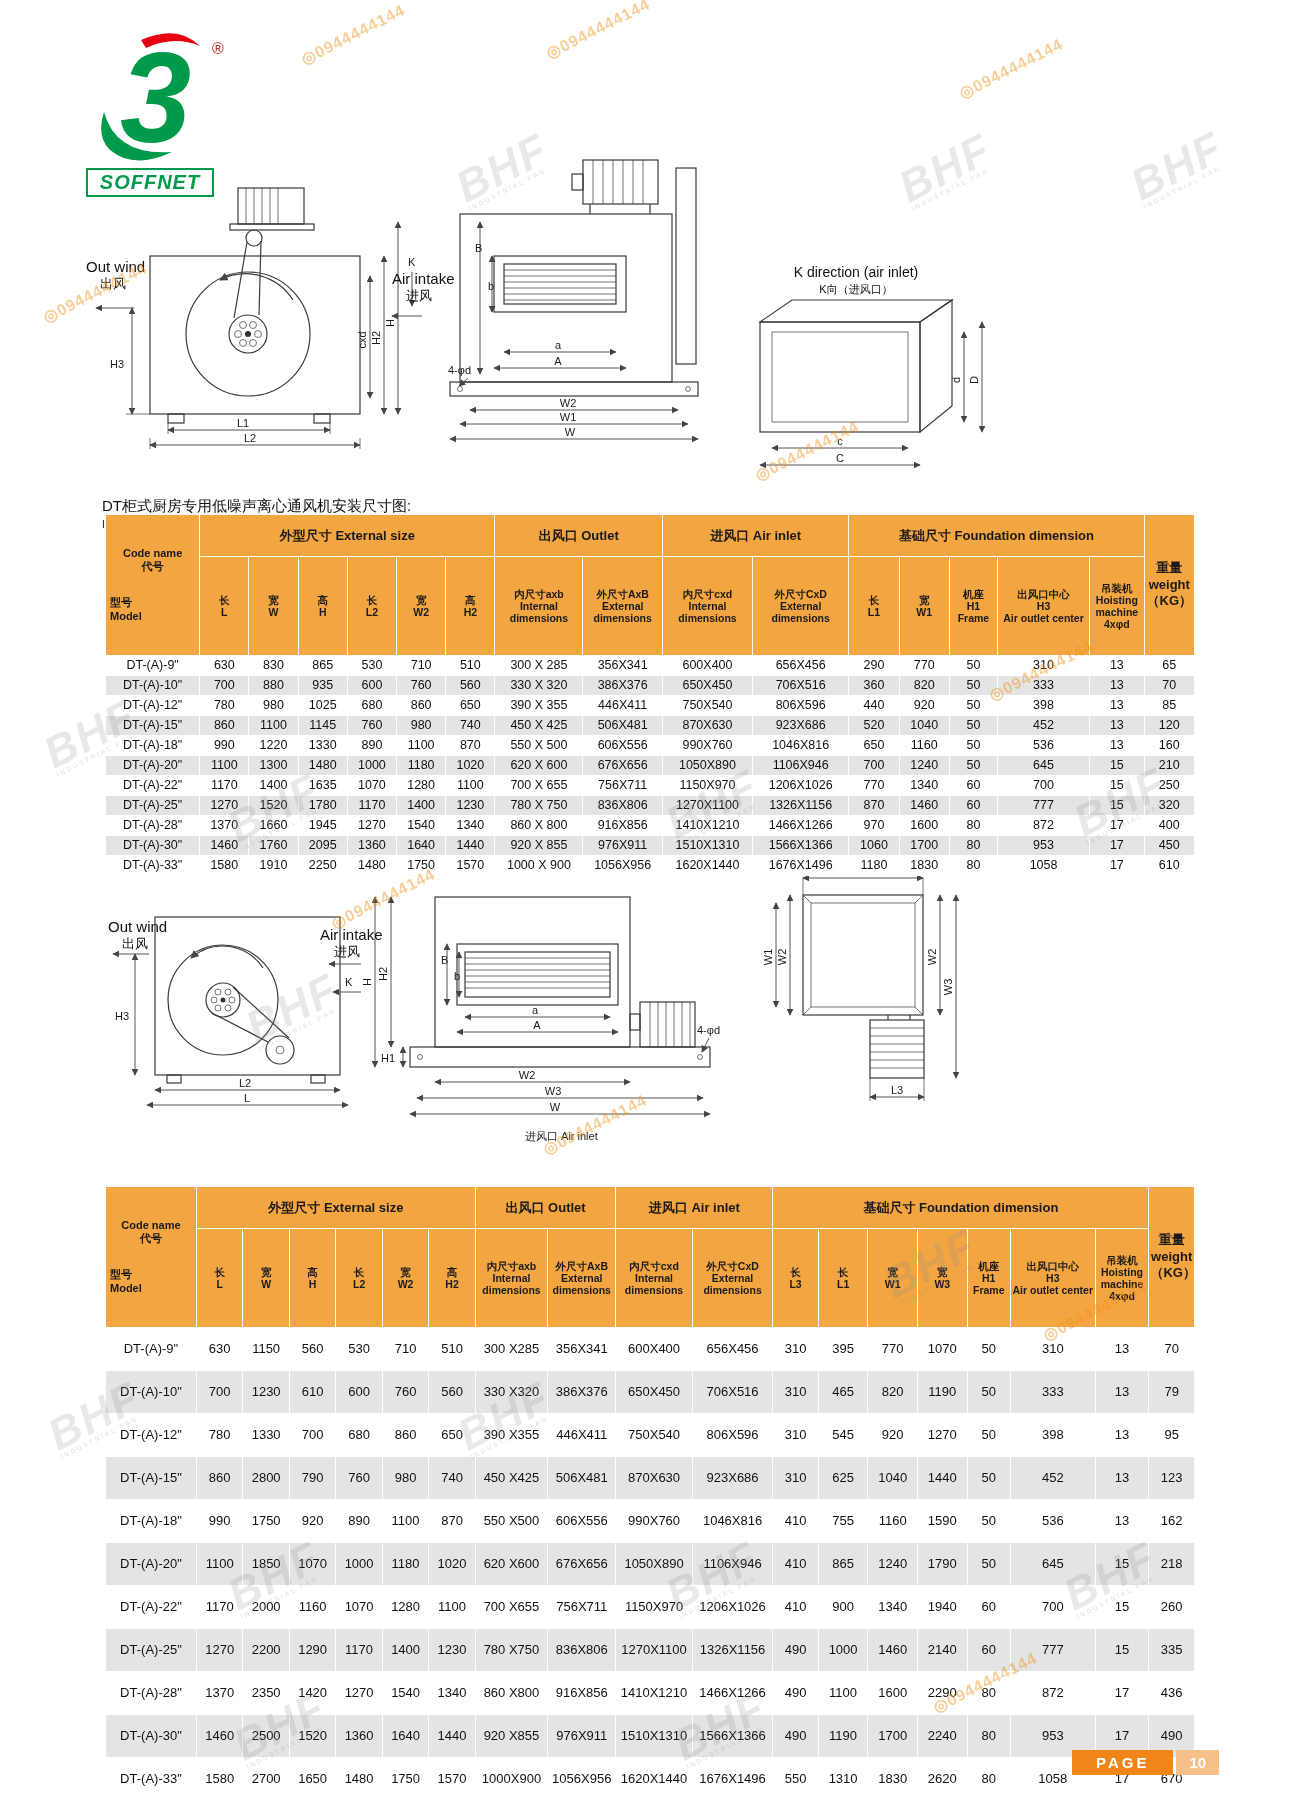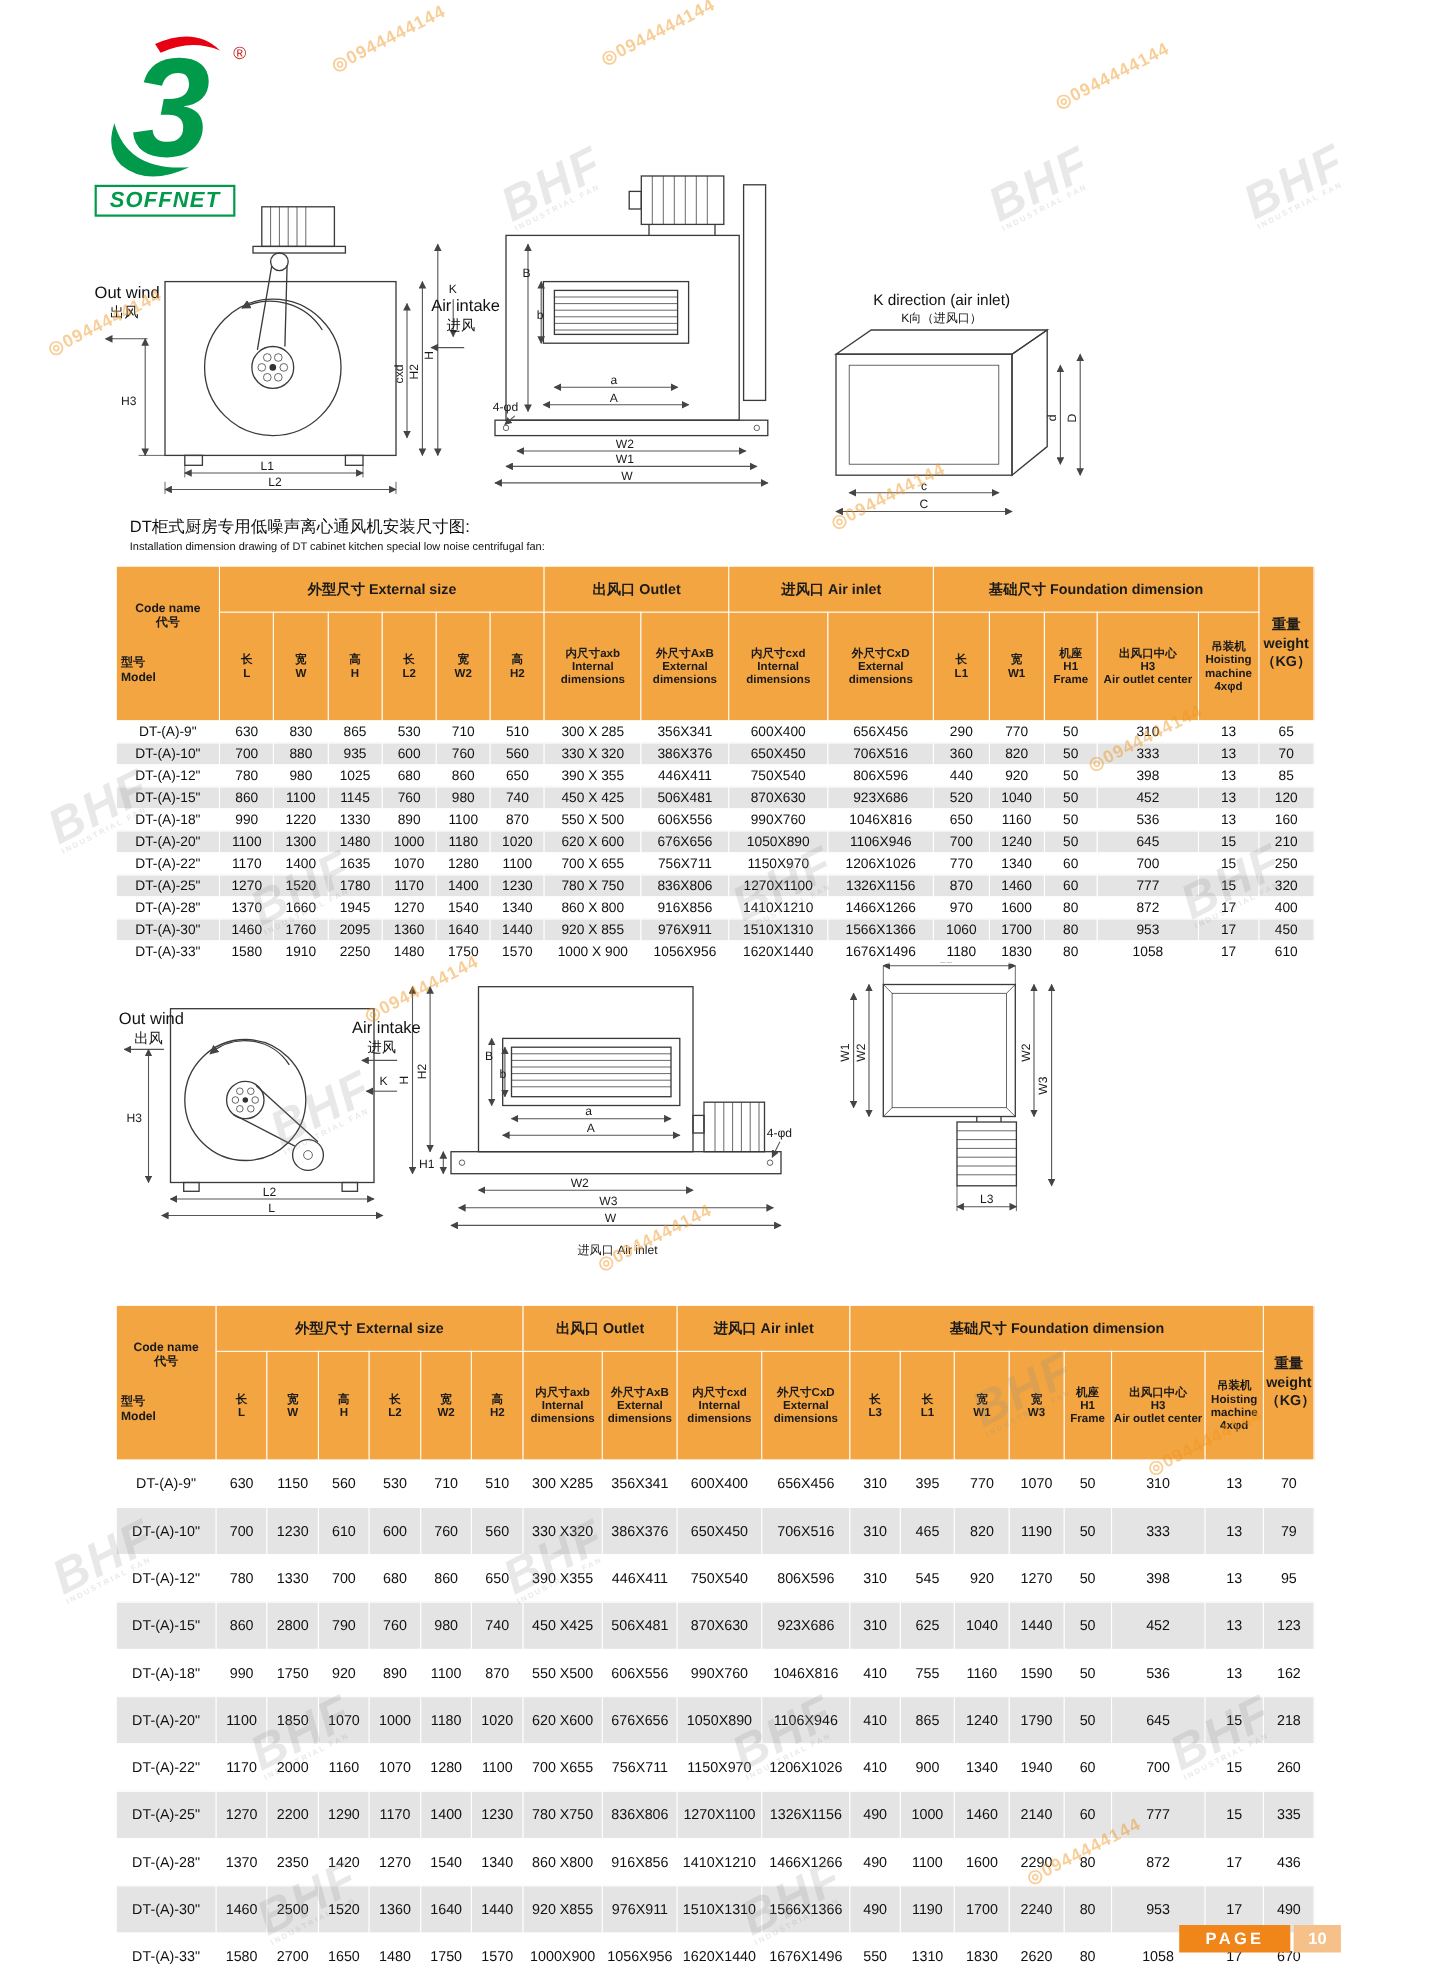--- a/index.html
+++ b/index.html
@@ -33,21 +33,21 @@
   .dim  { fill:none; stroke:#555; stroke-width:1; }
   .dl   { font-family:"Liberation Sans", sans-serif; font-size:11px; fill:#1a1a1a; }
   .lbl { position:absolute; color:#111; z-index:2; }
   .lbl .en { font-size:15px; }
   .lbl .cn { font-size:13px; margin-left:14px; }
   .k-title { position:absolute; left:756px; top:264px; width:200px; text-align:center; color:#111; z-index:2;}
   .k-title .en { font-size:14px; }
   .k-title .cn { font-size:11px; margin-top:2px; }
 
   
-  .sec-title { position:absolute; left:118px; color:#111; z-index:2; }
+  .sec-title { position:absolute; left:102px; color:#111; z-index:2;margin-top:27px; }
   .sec-title .cn { font-size:15px; margin-bottom:3px; }
   .sec-title .en { font-size:10px; }
 
   
   .dims-table { position:absolute; left:105px; border-collapse:collapse; table-layout:fixed;
                 width:1090px; z-index:2; }
   .dims-table th { background:#f2a541; border:1px solid #fff; font-weight:bold; color:#1a1a1a;
                    text-align:center; vertical-align:middle; white-space:pre-line; padding:0 1px; }
   .dims-table thead tr.grp th { font-size:13px; height:24px; }
   .dims-table thead tr.sub th { font-size:10.5px; line-height:1.15; height:56px; }

